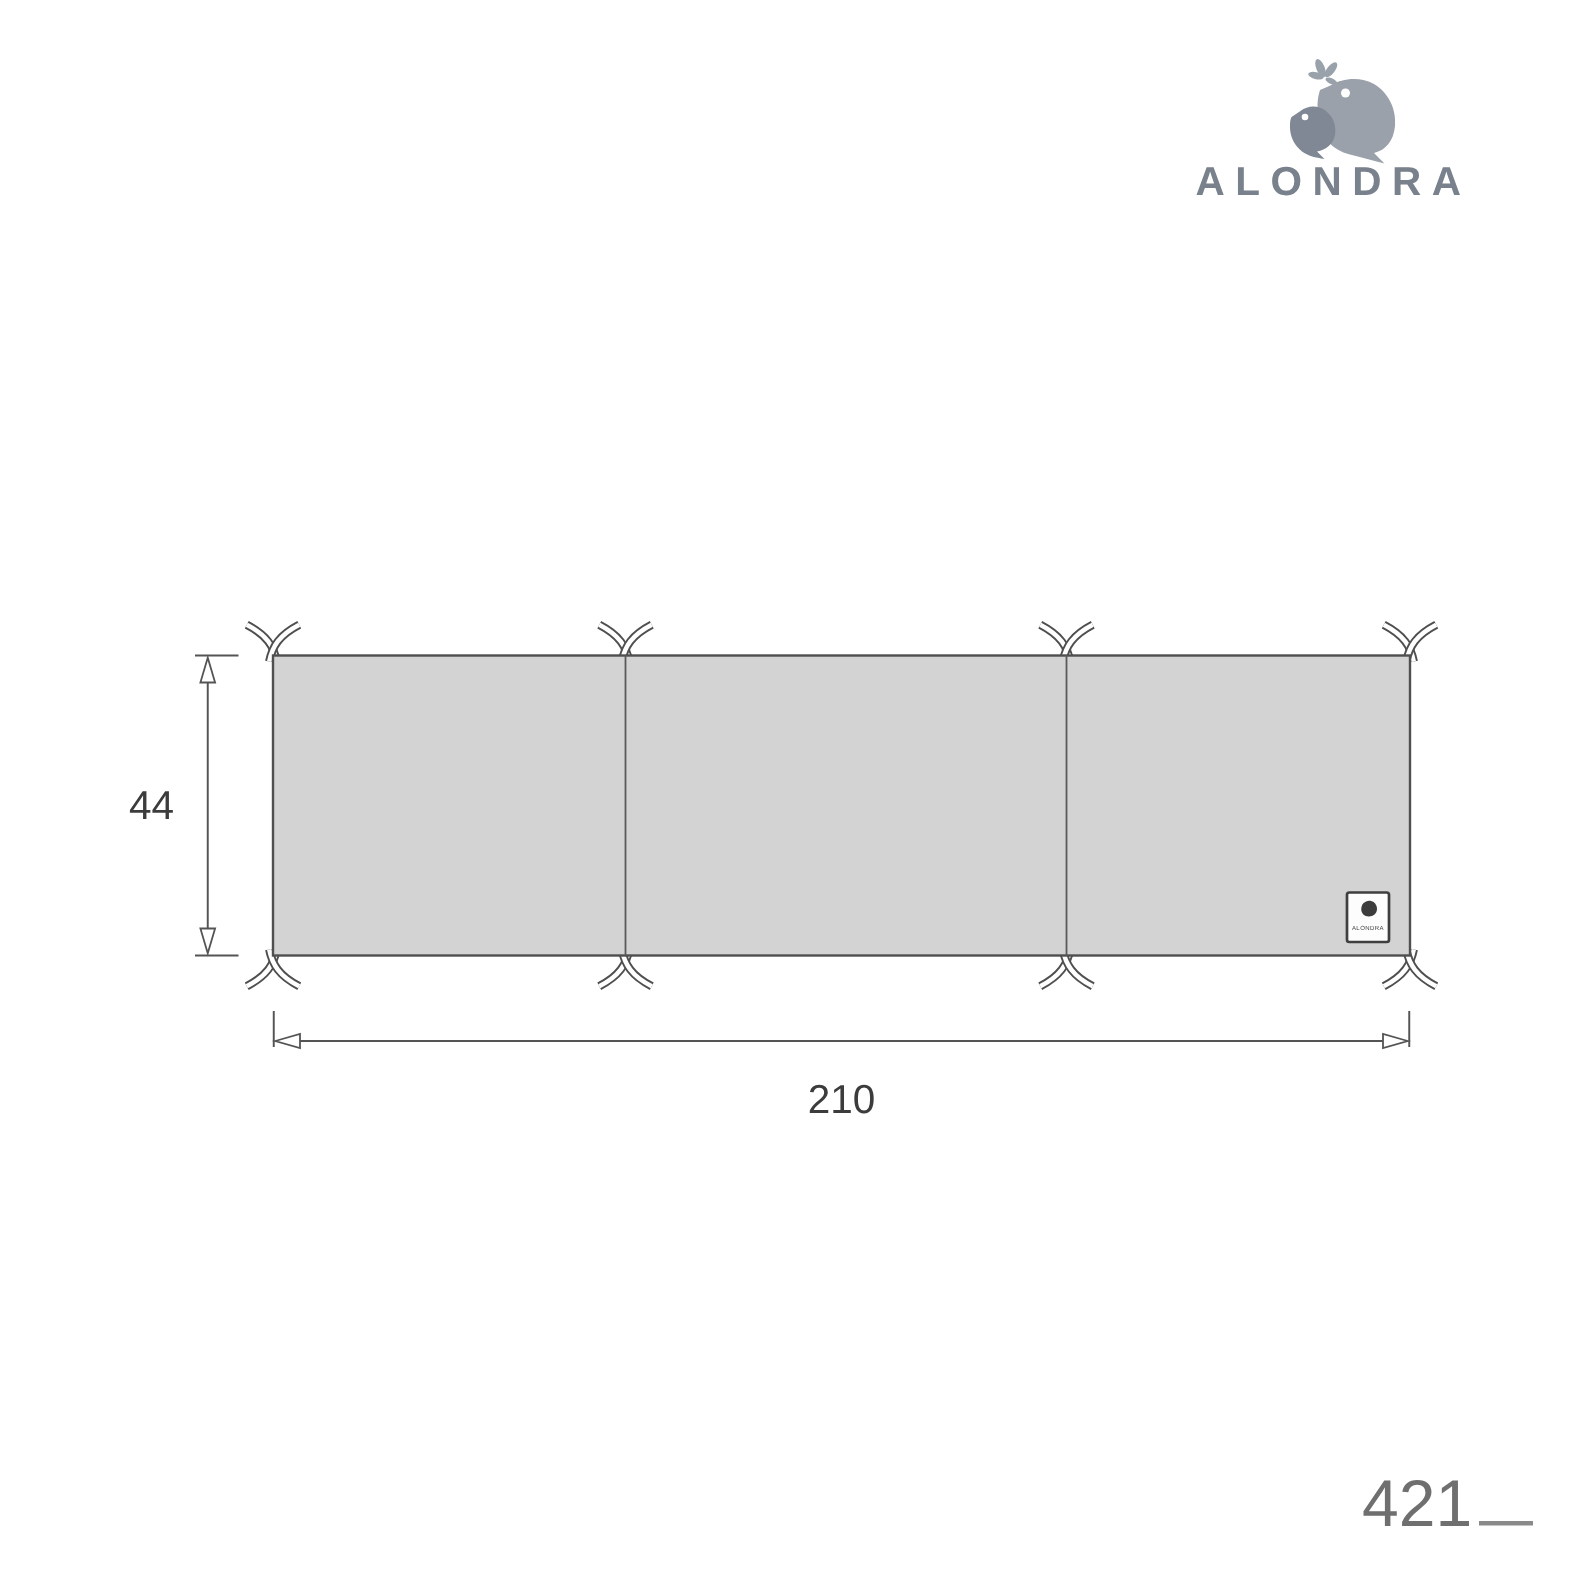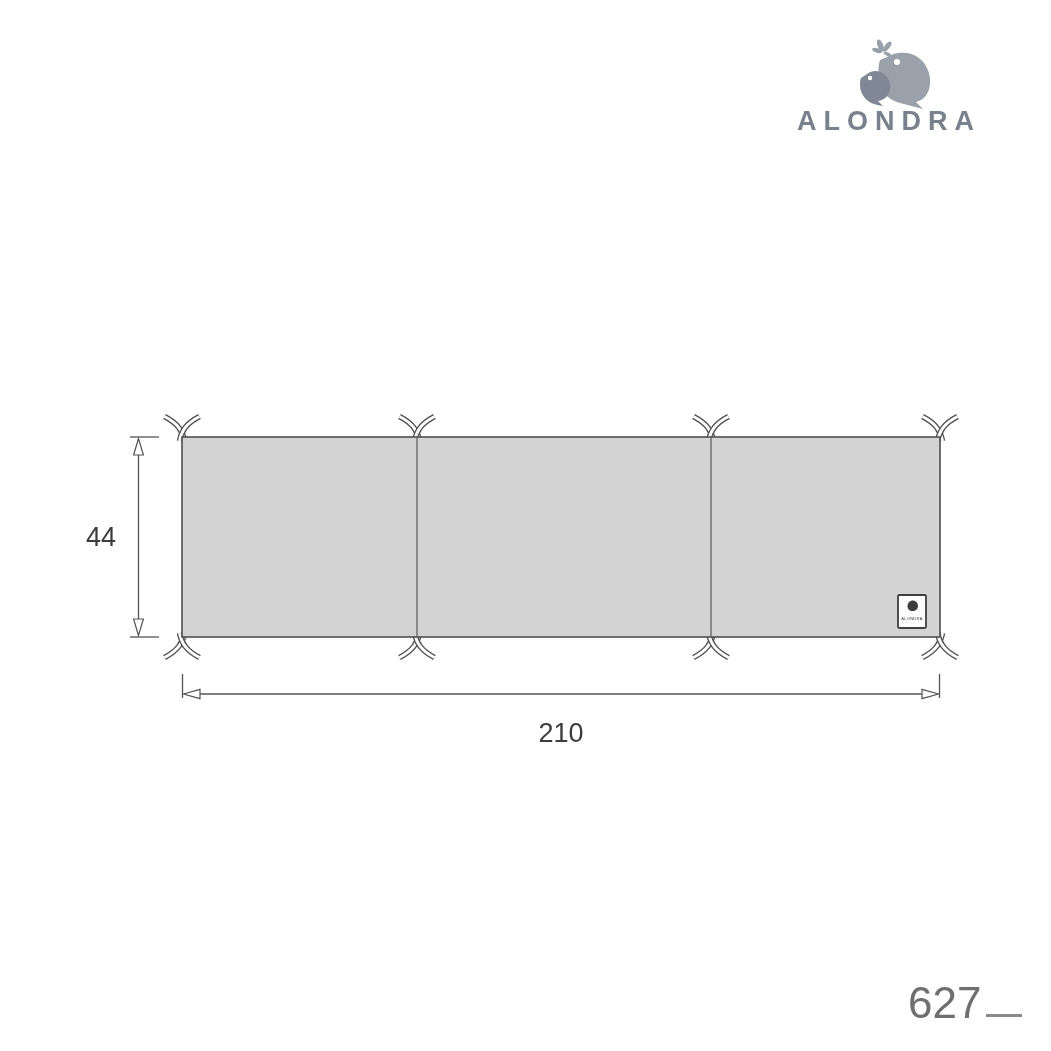--- a/index.html
+++ b/index.html
@@ -122,16 +122,16 @@
     <g>
       <line class="dim-line" x1="182.5" y1="674" x2="182.5" y2="698"></line>
       <line class="dim-line" x1="939.5" y1="674" x2="939.5" y2="698"></line>
       <line class="dim-line" x1="184" y1="694" x2="938" y2="694"></line>
       <polygon class="dim-arrow" points="183.5,694 200,689.3 200,698.7"></polygon>
       <polygon class="dim-arrow" points="938.5,694 922,689.3 922,698.7"></polygon>
       <text class="dim-label" x="561" y="742">210</text>
     </g>
   </svg>
 
-  <div class="product-code">627</div>
+  <div class="product-code">421</div>
   <div class="product-code-underline"></div>
 
 </div>
 
 </body></html>

